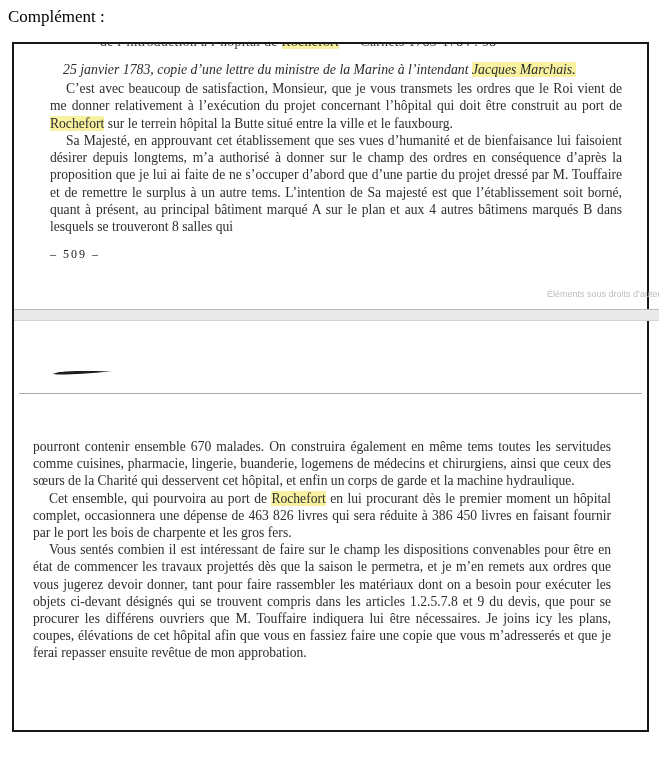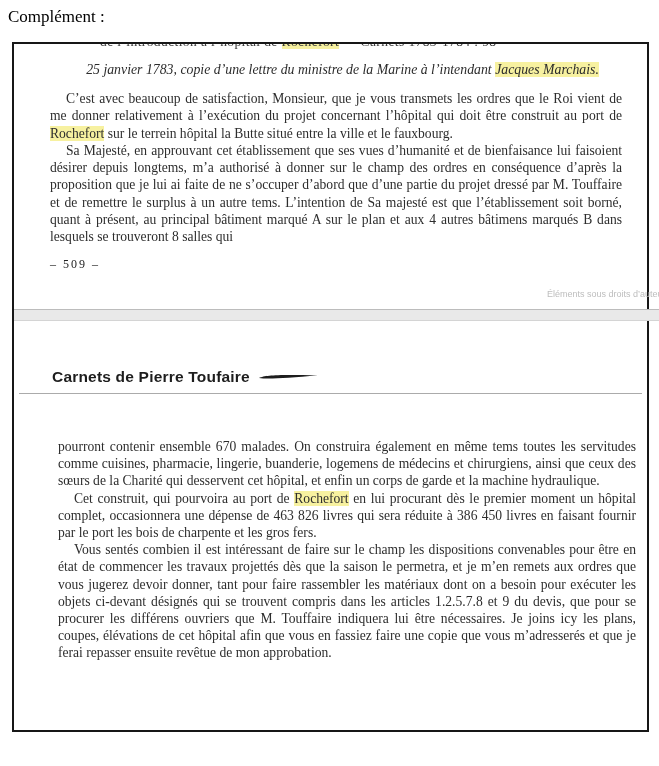--- a/index.html
+++ b/index.html
@@ -23,22 +23,22 @@
   }
   .clipped-strip .inner{
     margin-top:-10px;padding-left:86px;
     font-size:13.5px;white-space:nowrap;color:#3a3a3a;letter-spacing:.4px;
   }
   .hl{background:#f7f1a0;}
   .page1-content{
     position:absolute;top:18px;left:36px;width:572px;
   }
   .heading{
-    font-style:italic;font-size:13.8px;margin:0 0 12px 0;
-    text-indent:13px;color:#2b2b2b;text-align:center;
+    font-style:italic;font-size:13.8px;margin:0 0 2px 0;
+    text-indent:13px;color:#2b2b2b;
   }
   .body-p{
     margin:0;font-size:13.6px;line-height:17.3px;
     text-align:justify;text-indent:16px;
   }
   .no-indent{text-indent:0;}
   .pagenum{
     margin-top:11px;text-align:left;font-size:12px;letter-spacing:2px;
     color:#222;padding-right:40px;
   }
@@ -57,21 +57,21 @@
     display:flex;align-items:center;gap:8px;
     font-family:"Liberation Sans", sans-serif;
     font-weight:bold;font-size:15.5px;color:#1d1d1d;letter-spacing:.2px;
     white-space:nowrap;
   }
   .header-rule{
     position:absolute;top:349px;left:5px;right:5px;height:0;
     border-top:1px solid #ababab;
   }
   .page2-text{
-    position:absolute;top:394px;left:44px;width:578px;
+    position:absolute;top:394px;left:19px;width:578px;
   }
   .page2-text .body-p{line-height:17.2px;}
 </style>
 </head>
 <body>
 
 <div class="complement">Complément :</div>
 
 <div class="scanbox">
 
@@ -80,30 +80,29 @@
   </div>
 
   <div class="page1-content">
     <p class="heading"><span>25 janvier 1783, copie d’une lettre du ministre de la Marine à l’intendant </span><span class="hl">Jacques Marchais.</span></p>
     <p class="body-p"><span>C’est avec beaucoup de satisfaction, Monsieur, que je vous transmets les ordres que le Roi vient de me donner relativement à l’exécution du projet concernant l’hôpital qui doit être construit au port de </span><span class="hl">Rochefort</span><span> sur le terrein hôpital la Butte situé entre la ville et le fauxbourg.</span></p>
     <p class="body-p">Sa Majesté, en approuvant cet établissement que ses vues d’humanité et de bienfaisance lui faisoient désirer depuis longtems, m’a authorisé à donner sur le champ des ordres en conséquence d’après la proposition que je lui ai faite de ne s’occuper d’abord que d’une partie du projet dressé par M. Touffaire et de remettre le surplus à un autre tems. L’intention de Sa majesté est que l’établissement soit borné, quant à présent, au principal bâtiment marqué A sur le plan et aux 4 autres bâtimens marqués B dans lesquels se trouveront 8 salles qui</p>
     <div class="pagenum">– 509 –</div>
   </div>
 
   <div class="header-row">
-    <span>Carnets de Pierre Toufaire</span>
     <svg width="62" height="10" viewBox="0 0 62 10" aria-hidden="true">
       <path d="M1 6 C 8 3.2, 18 2.6, 60 3.4 C 30 5.4, 12 7.6, 1 6 Z" fill="#1d1d1d"></path>
     </svg>
   </div>
   <div class="header-rule"></div>
 
   <div class="page2-text">
     <p class="body-p no-indent">pourront contenir ensemble 670 malades. On construira également en même tems toutes les servitudes comme cuisines, pharmacie, lingerie, buanderie, logemens de médecins et chirurgiens, ainsi que ceux des sœurs de la Charité qui desservent cet hôpital, et enfin un corps de garde et la machine hydraulique.</p>
-    <p class="body-p"><span>Cet construit, qui pourvoira au port de </span><span class="hl">Rochefort</span><span> en lui procurant dès le premier moment un hôpital complet, occasionnera une dépense de 463 826 livres qui sera réduite à 386 450 livres en faisant fournir par le port les bois de charpente et les gros fers.</span></p>
+    <p class="body-p"><span>Cet ensemble, qui pourvoira au port de </span><span class="hl">Rochefort</span><span> en lui procurant dès le premier moment un hôpital complet, occasionnera une dépense de 463 826 livres qui sera réduite à 386 450 livres en faisant fournir par le port les bois de charpente et les gros fers.</span></p>
     <p class="body-p">Vous sentés combien il est intéressant de faire sur le champ les dispositions convenables pour être en état de commencer les travaux projettés dès que la saison le permetra, et je m’en remets aux ordres que vous jugerez devoir donner, tant pour faire rassembler les matériaux dont on a besoin pour exécuter les objets ci-devant désignés qui se trouvent compris dans les articles 1.2.5.7.8 et 9 du devis, que pour se procurer les différens ouvriers que M. Touffaire indiquera lui être nécessaires. Je joins icy les plans, coupes, élévations de cet hôpital afin que vous en fassiez faire une copie que vous m’adresserés et que je ferai repasser ensuite revêtue de mon approbation.</p>
   </div>
 
 </div>
 
 <div class="copyright">Éléments sous droits d’auteur</div>
 
 <div class="band"></div>
 
 </body></html>

